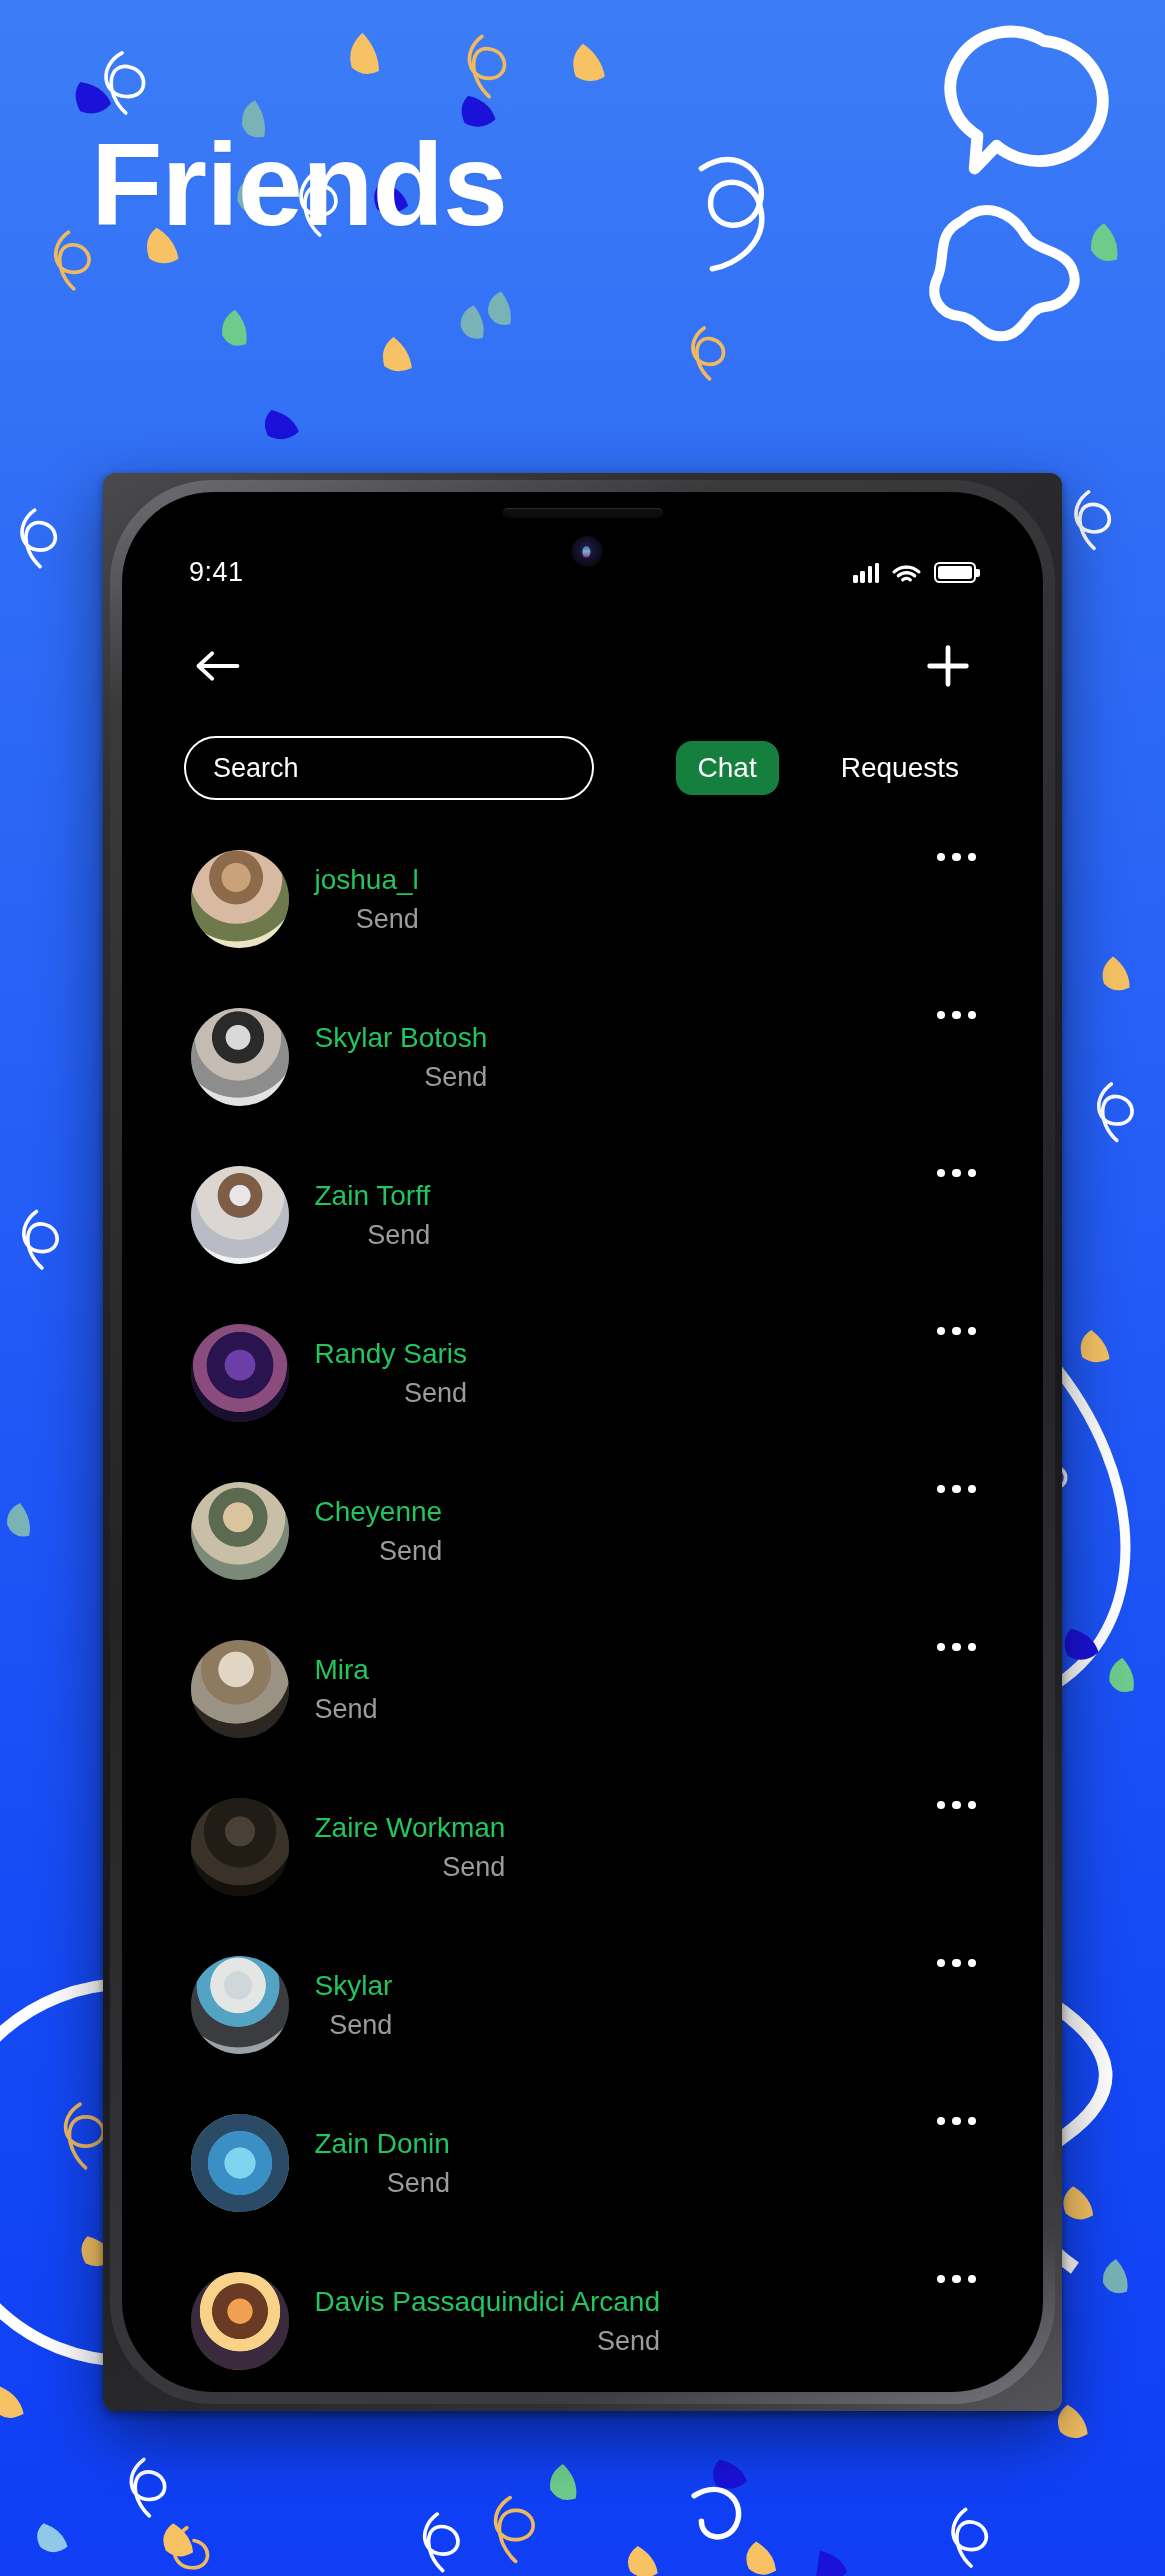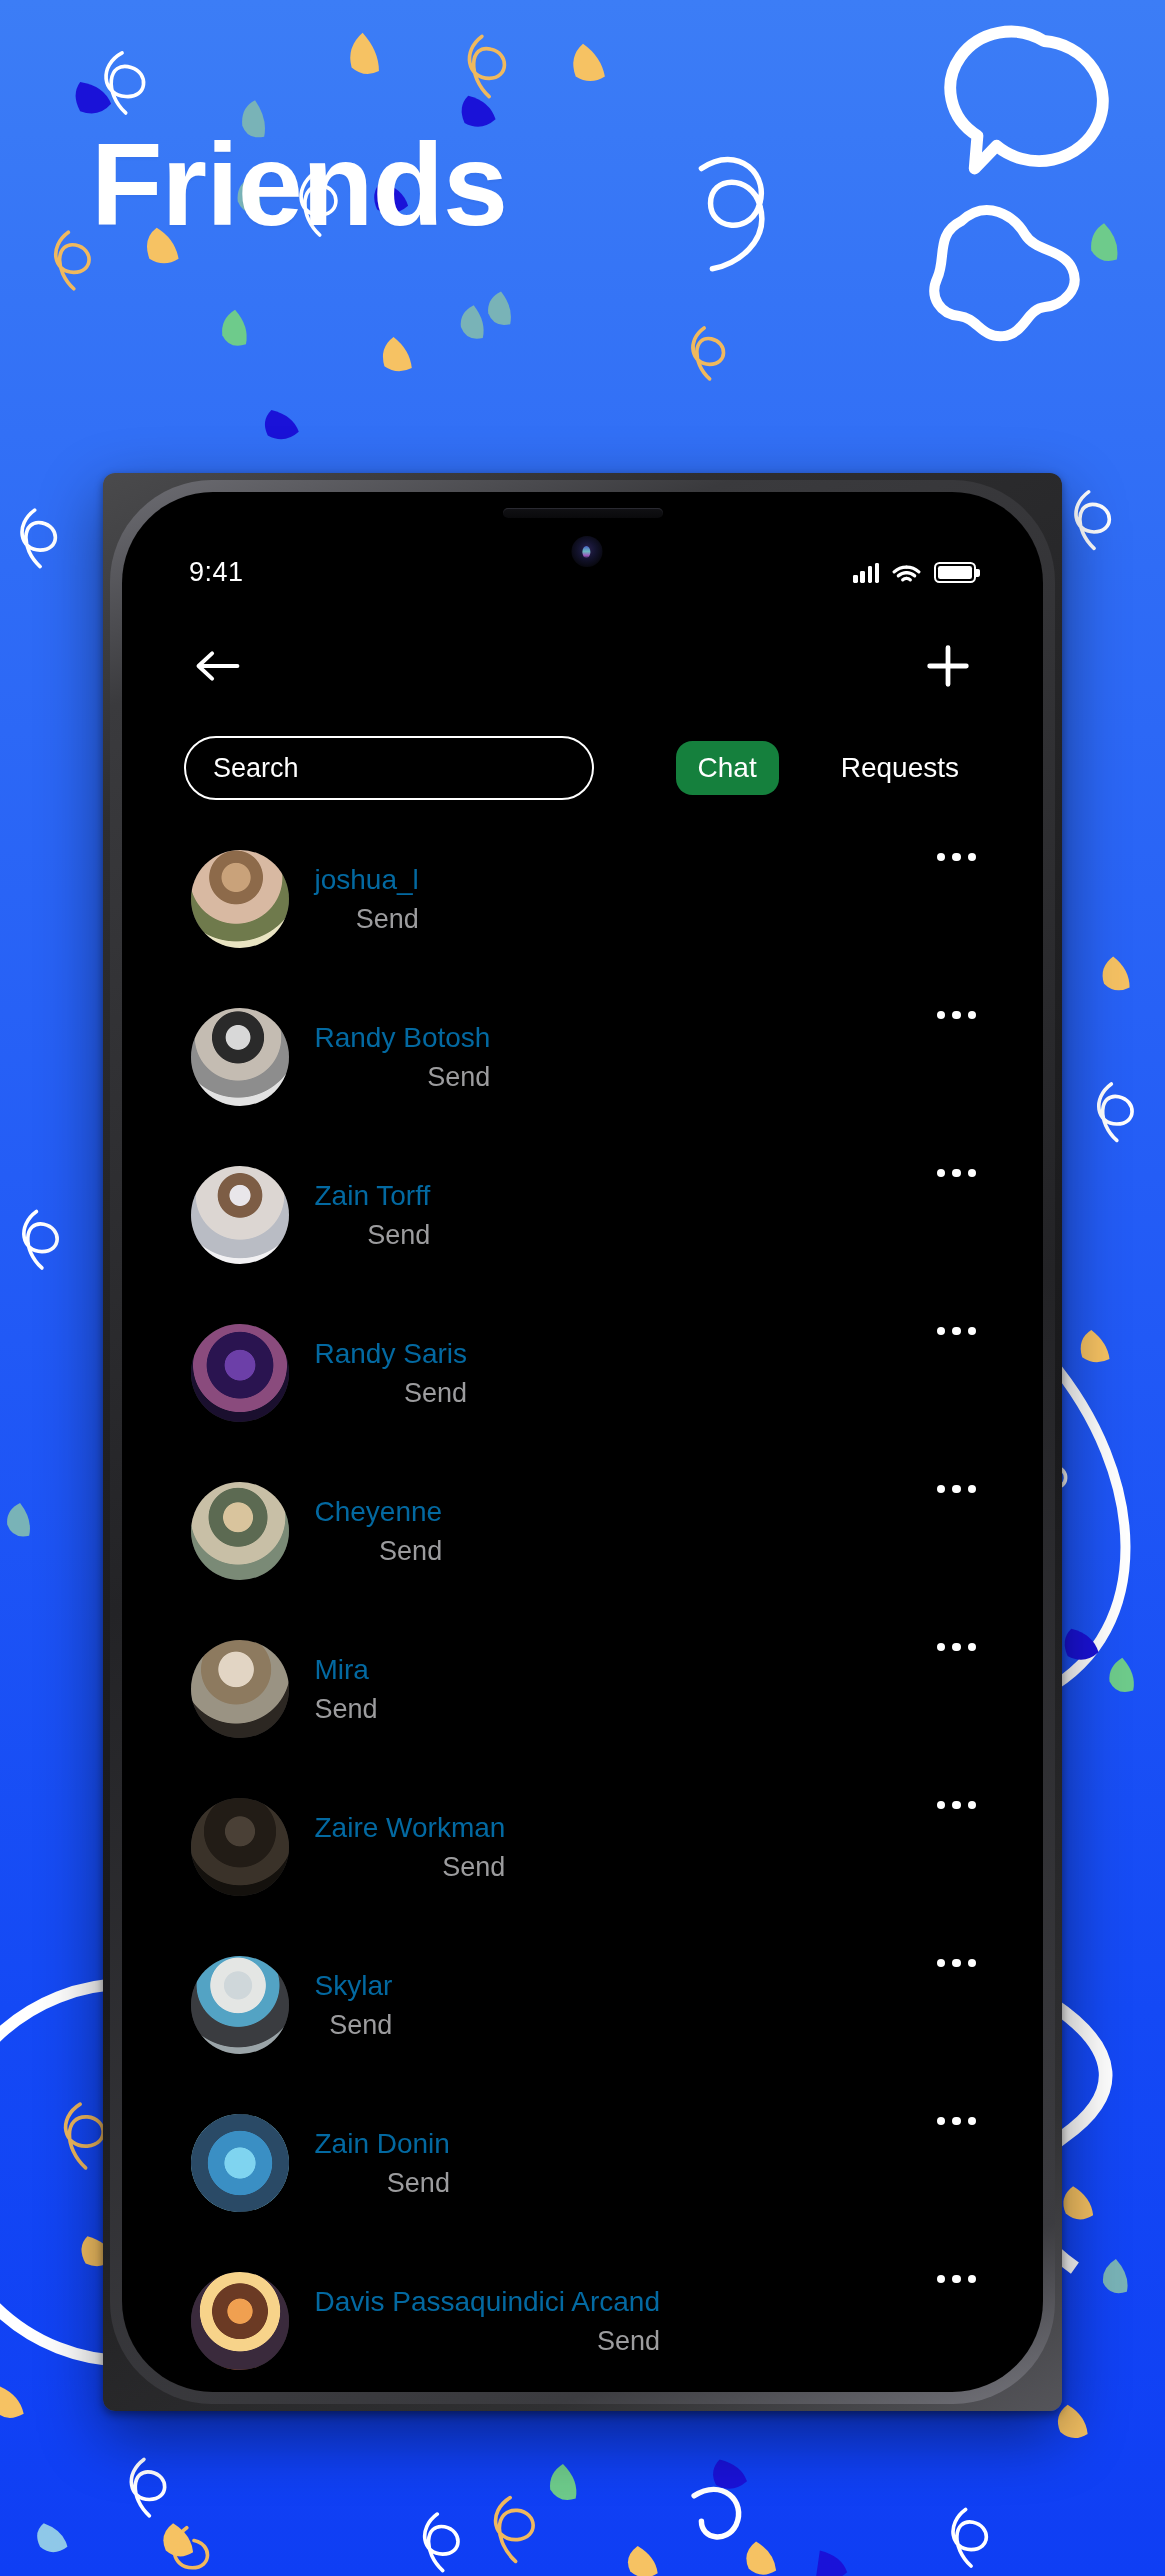--- a/index.html
+++ b/index.html
@@ -137,21 +137,21 @@
     display:flex; align-items:center;
     padding:0 67px 0 69px;
   }
   .avatar {
     width:98px; height:98px; border-radius:50%;
     flex:0 0 98px; overflow:hidden; position:relative;
     background:#2a2a2a;
   }
   .avatar .av-inner { position:absolute; inset:0; }
   .row-text { margin-left:25.5px; display:flex; flex-direction:column; gap:12px; }
-  .row-name { color:#0369a1; font-size:28px; line-height:1; }
+  .row-name { color:#22c55e; font-size:28px; line-height:1; }
   .row-sub  { color:#9c9c9e; font-size:27px; line-height:1;text-align:right; }
   .row-more {
     position:absolute; right:67px; top:33px;
     display:flex; gap:7.3px; cursor:pointer;
   }
   .row-more b { display:block; width:8.2px; height:8.2px; border-radius:50%; background:#ffffff; }
 
   
 </style>
 </head>
@@ -315,21 +315,21 @@
               <b></b>
               <b></b>
               <b></b>
             </div>
           </div>
           <div class="chat-row">
             <div class="avatar">
               <div class="av-inner" style="background: radial-gradient(circle at 48% 30%, rgb(216, 216, 216) 0px, rgb(216, 216, 216) 14%, rgb(42, 42, 42) 15%, rgb(42, 42, 42) 30%, rgb(196, 188, 178) 31%, rgb(196, 188, 178) 50%, rgb(141, 141, 141) 51%, rgb(141, 141, 141) 70%, rgb(226, 226, 226) 71%, rgb(226, 226, 226) 100%);"></div>
             </div>
             <div class="row-text">
-              <div class="row-name">Randy Botosh</div>
+              <div class="row-name">Skylar Botosh</div>
               <div class="row-sub">Send</div>
             </div>
             <div class="row-more">
               <b></b>
               <b></b>
               <b></b>
             </div>
           </div>
           <div class="chat-row">
             <div class="avatar">

